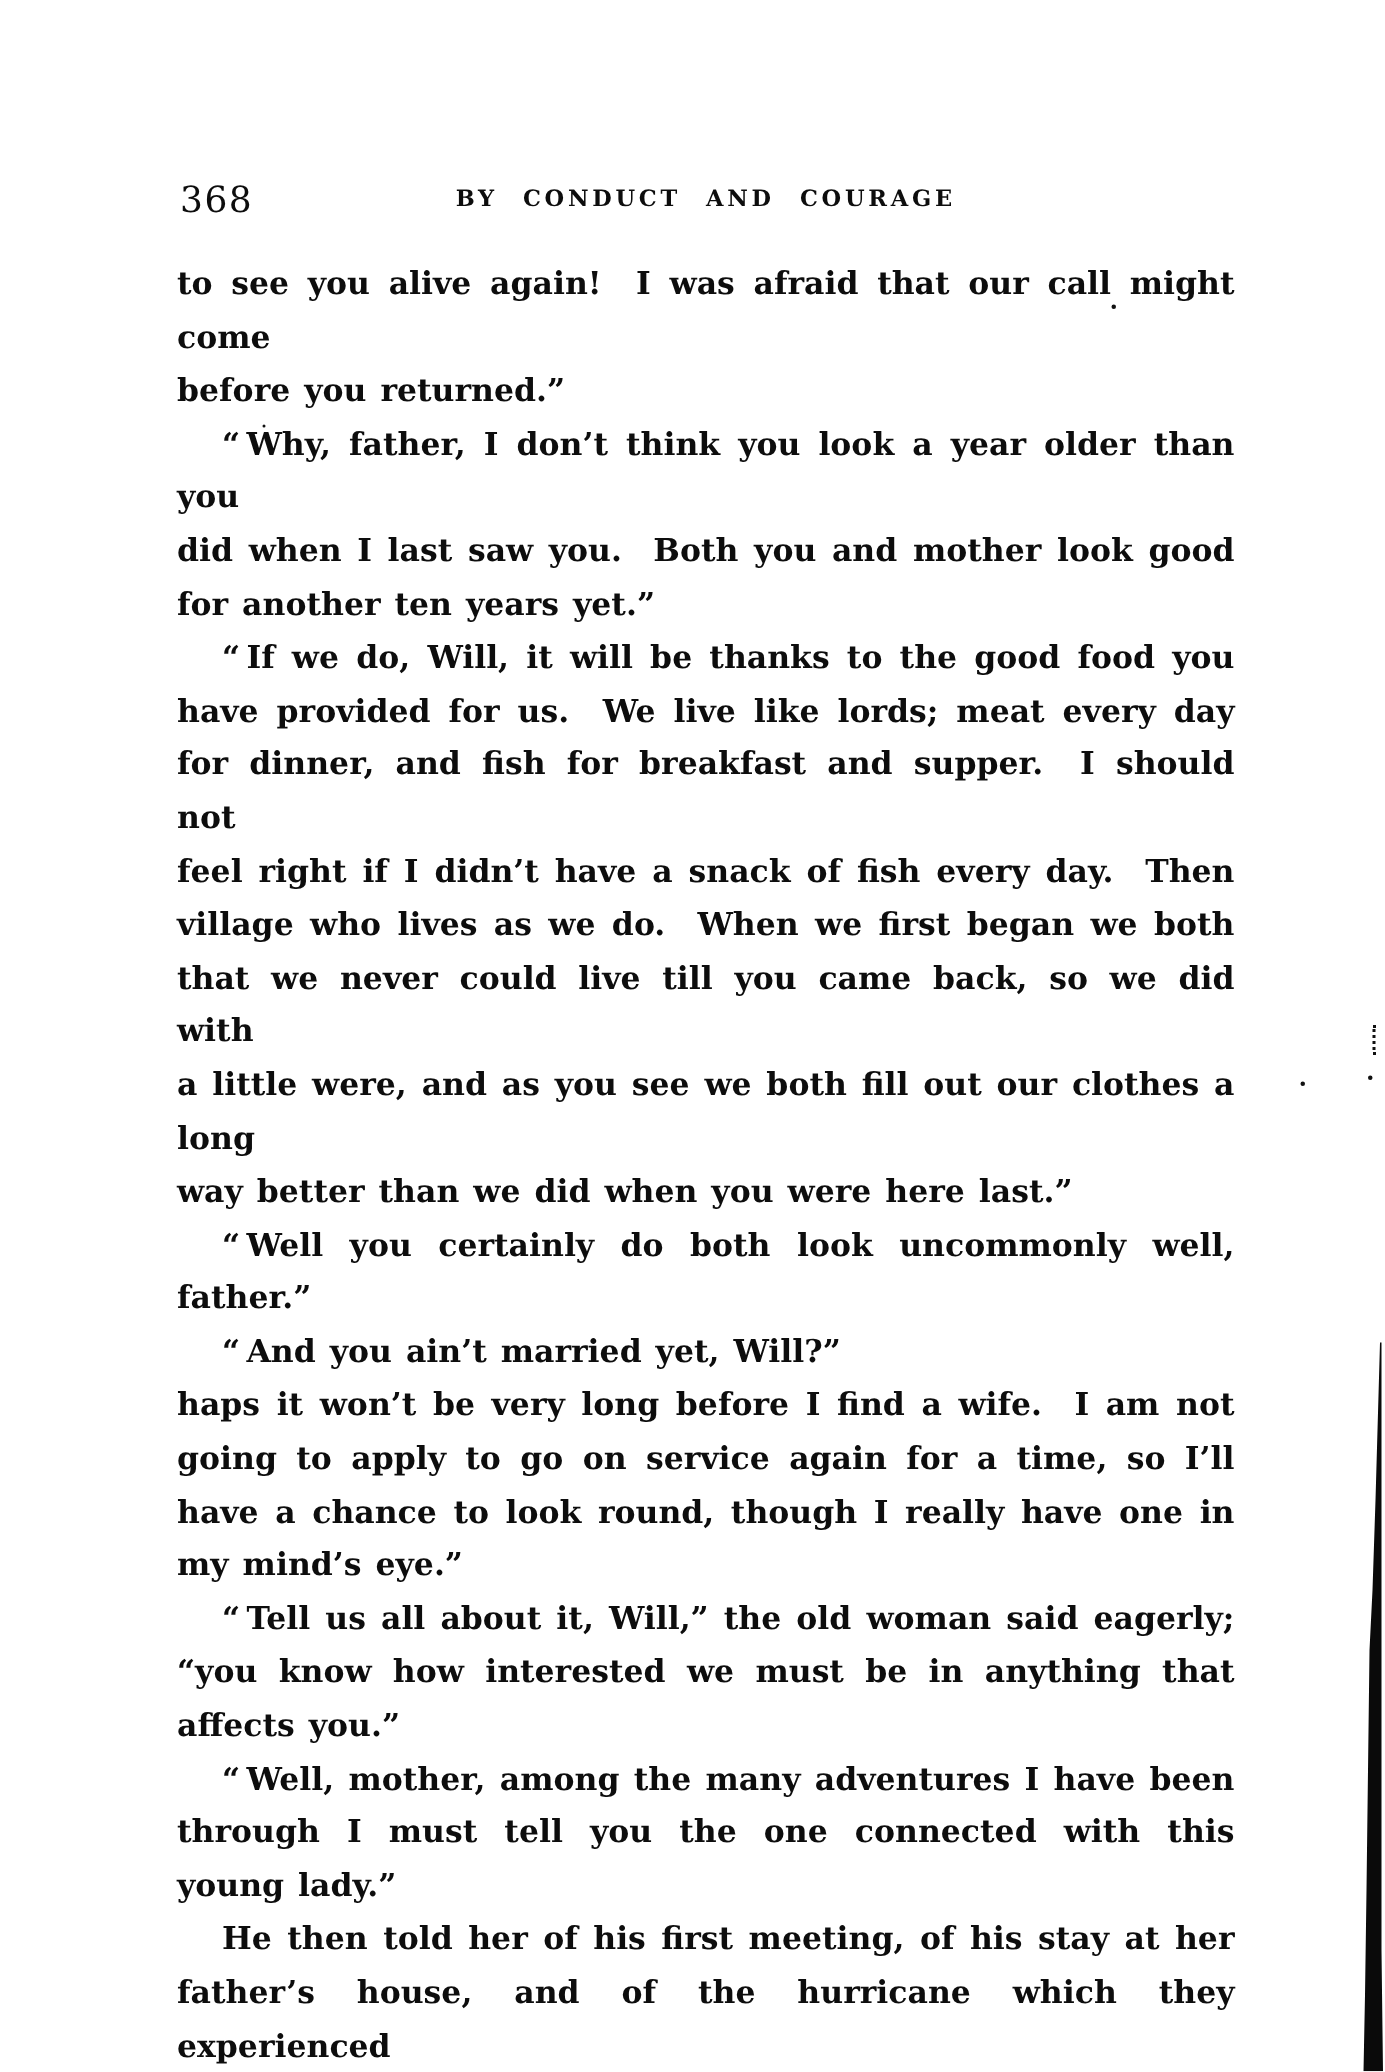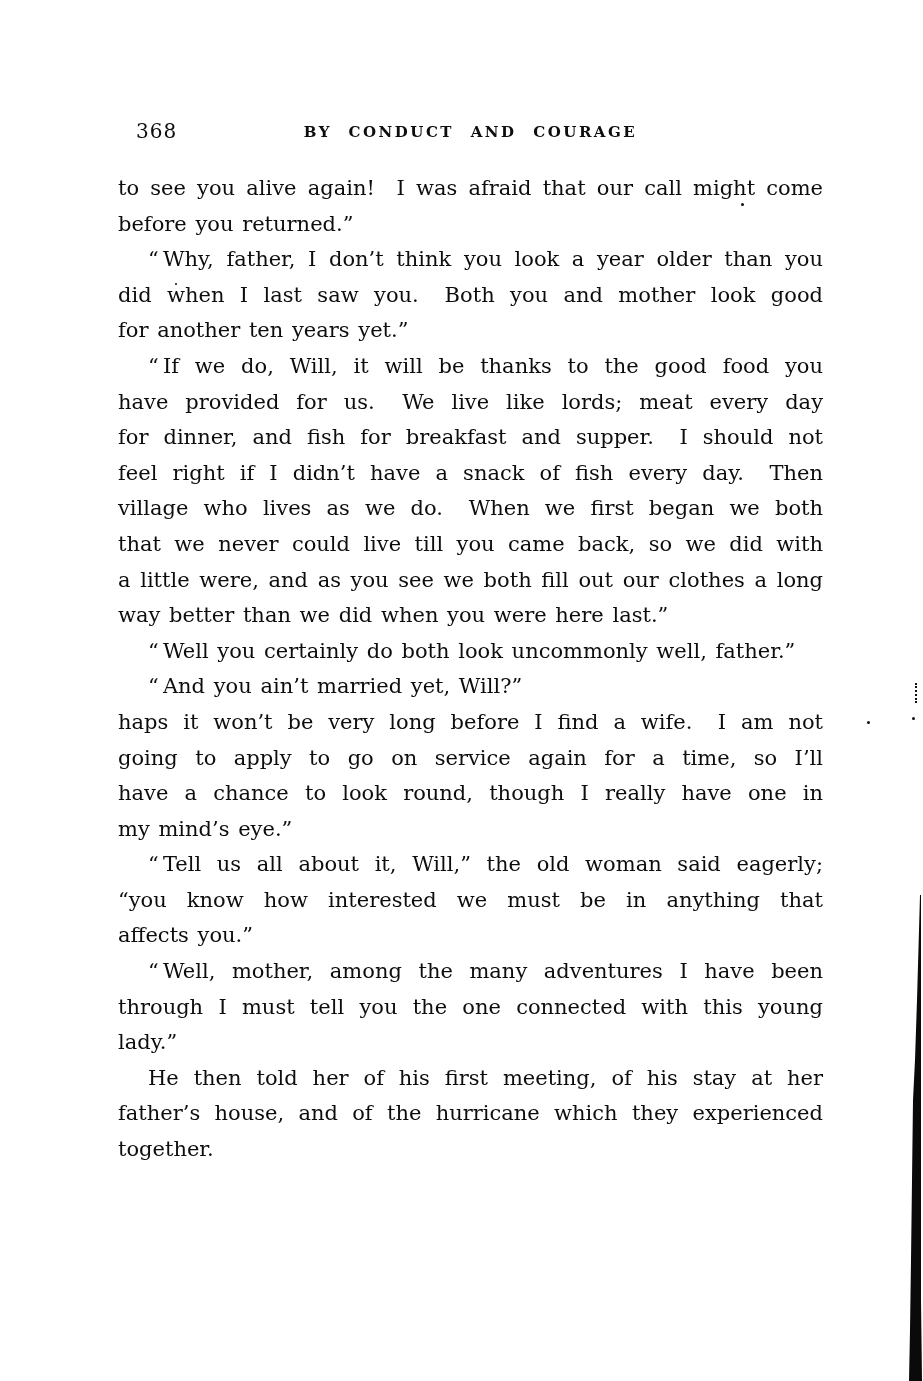--- a/index.html
+++ b/index.html
@@ -13,23 +13,22 @@
     height: 1381px;
     background: #ffffff;
     overflow: hidden;
     font-family: "DejaVu Serif", "Liberation Serif", serif;
     color: #0d0d0d;
   }
   .page-number {
     position: absolute;
     left: 120px;
     top: 119px;
-    font-size: 20px;
+    font-size: 24px;
     letter-spacing: 1px;
-    margin-left: 16px;
   }
   .running-header {
     position: absolute;
     left: 118px;
     top: 123px;
     width: 705px;
     text-align: center;
     font-size: 15px;
     font-weight: bold;
     letter-spacing: 2.5px;
@@ -42,20 +41,21 @@
     top: 171px;
     width: 705px;
   }
   .pline {
     font-size: 21px;
     line-height: 35.6px;
     text-align: justify;
     text-align-last: justify;
     word-spacing: 2px;
     white-space: normal;
+    font-weight: bold;
   }
   .pline.lastline {
     text-align-last: left;
   }
   .pline.indent {
     text-indent: 30px;
   }
   
   .artifact-bar-svg {
     position: absolute;

